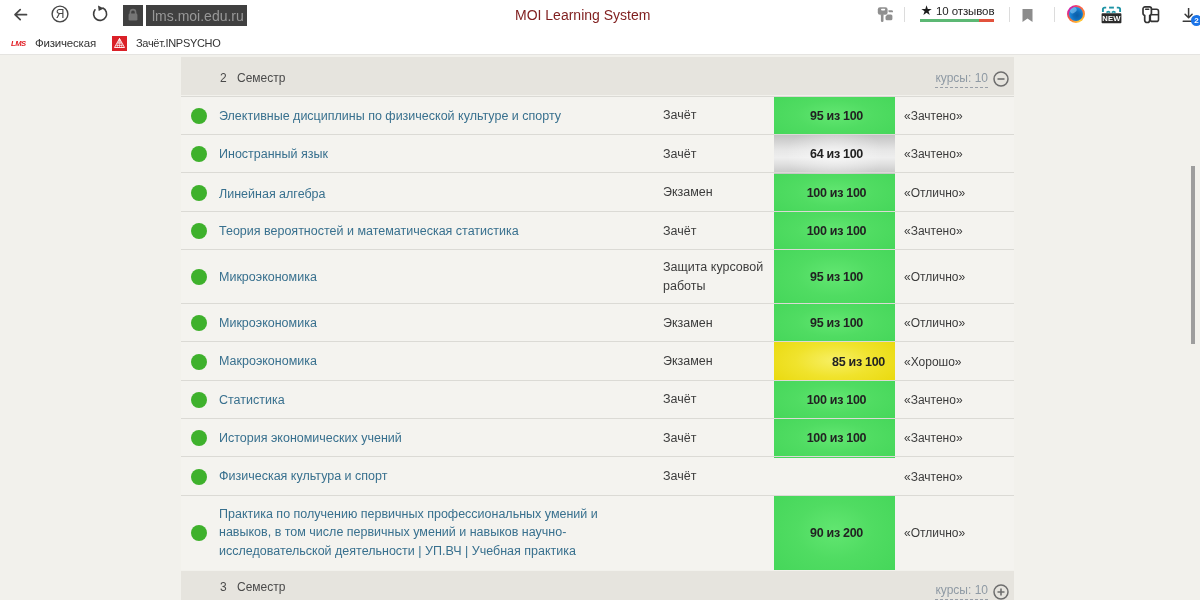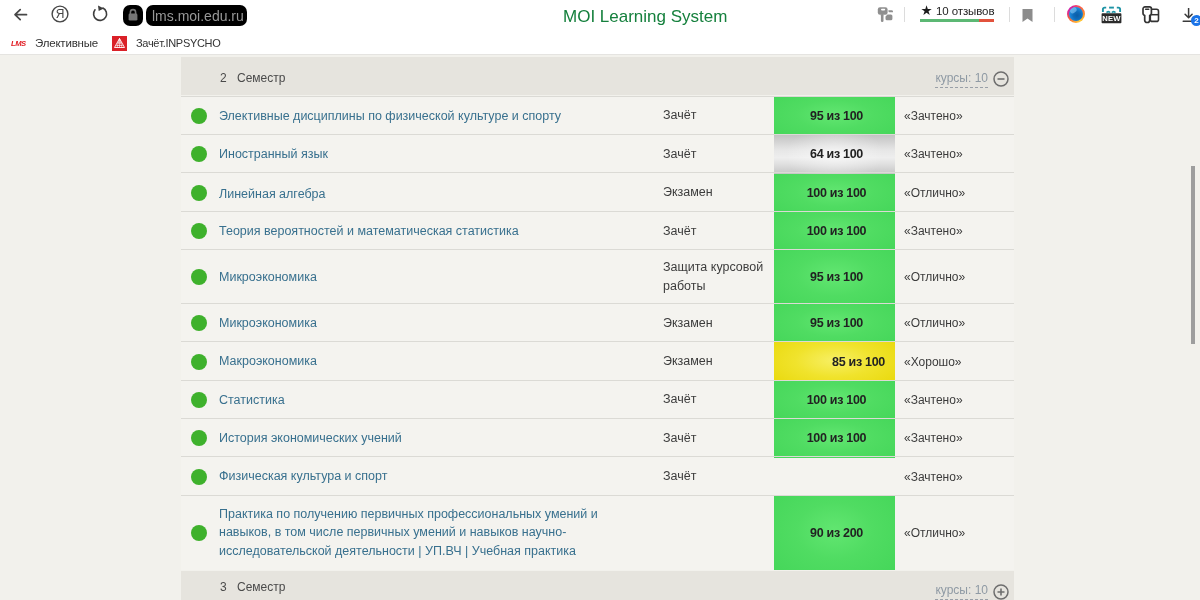--- a/index.html
+++ b/index.html
@@ -2,23 +2,23 @@
 <html><head>
 <meta charset="utf-8">
 <style>
   * { margin:0; padding:0; box-sizing:border-box; }
   html,body { width:1200px; height:600px; overflow:hidden; }
   body { font-family:"Liberation Sans", sans-serif; position:relative; background:#f2f1ec; }
   .abs { position:absolute; }
 
   
   #chrome { position:absolute; left:0; top:0; width:1200px; height:55px; background:#ffffff; border-bottom:1px solid #e5e4e1; }
-  .pill { position:absolute; background:#000000; border-radius:7px; }
+  .pill { position:absolute; background:#404040; border-radius:0; }
   #urltext { color:#989898; font-size:14px; }
-  #title { color:#15803d; font-size:17px;margin-left:48px; }
+  #title { color:#7f1d1d; font-size:14px; }
   .divider { position:absolute; width:1px; background:#dcdcdc; top:7px; height:15px; }
   #reviews-text { color:#1f1f1f; font-size:11.5px; letter-spacing:-0.1px; }
   .bm-text { color:#333; font-size:13px; }
 
   
   #page { position:absolute; left:0; top:55px; width:1200px; height:545px; background:#f2f1ec; }
   #content { position:absolute; left:181px; top:0; width:833px; height:545px; }
   .hbar { position:absolute; left:0; width:833px; background:#e6e4de; color:#4a4a4a; font-size:12px; }
   .hnum { position:absolute; left:39px; }
   .hword { position:absolute; left:56px; }
@@ -107,21 +107,21 @@
     <path d="M4 1.9 h4.4 a2 2 0 0 1 2 2 v4.4 a2 2 0 0 1 -0.9 1.7 l-0.8 0.5 v4.7 a2.3 2.3 0 0 1 -2.3 2.3 h-0.4 a2.3 2.3 0 0 1 -2.3 -2.3 v-4.7 l-0.8 -0.5 a2 2 0 0 1 -0.9 -1.7 v-4.4 a2 2 0 0 1 2 -2 z" fill="#ffffff" stroke="#333333" stroke-width="1.7" stroke-linejoin="round"></path>
     <path d="M4.7 4.2 h3" stroke="#333333" stroke-width="1.6" stroke-linecap="round"></path>
   </svg>
 
   <svg class="abs" style="left:1182px;top:8px" width="18" height="15" viewBox="0 0 18 15">
     <path d="M6.6 0.3 v9 M3.1 6.2 l3.5 3.6 3.5 -3.6 M1.2 13.2 h8.5" fill="none" stroke="#3a3a3a" stroke-width="1.5" stroke-linecap="round" stroke-linejoin="round"></path>
   </svg>
   <div class="abs" style="left:1191px;top:15px;width:11px;height:11px;border-radius:50%;background:#1b74e8;color:#fff;font-size:8px;font-weight:bold;text-align:center;line-height:11px">2</div>
 
   <div class="abs" style="left:11px;top:39px;font-size:8px;font-weight:bold;color:#e11b22;letter-spacing:-0.5px;font-style:italic;transform:scaleX(0.95);transform-origin:left">LMS</div>
-  <div class="abs bm-text" style="left:35px;top:37px;font-size:11.5px;letter-spacing:-0.2px">Элективные</div>
+  <div class="abs bm-text" style="left:35px;top:37px;font-size:11.5px;letter-spacing:-0.2px">Физическая</div>
   <div class="abs" style="left:112px;top:36px;width:15px;height:15px;background:#da2128"></div>
   <svg class="abs" style="left:112px;top:36px" width="15" height="15" viewBox="0 0 15 15">
     <path d="M7.5 2.5 l5 9 h-10 z" fill="none" stroke="#ffffff" stroke-width="0.9"></path>
     <path d="M7.5 2.5 v9 M5 7 l5 0 M4.2 9.5 h6.6 M7.5 2.5 l-2.5 9 M7.5 2.5 l2.5 9" fill="none" stroke="#ffffff" stroke-width="0.6"></path>
   </svg>
   <div class="abs bm-text" style="left:136px;top:37px;font-size:11px;letter-spacing:-0.3px">Зачёт.INPSYCHO</div>
 </div>
 
 <div id="page">
   <div id="content">

